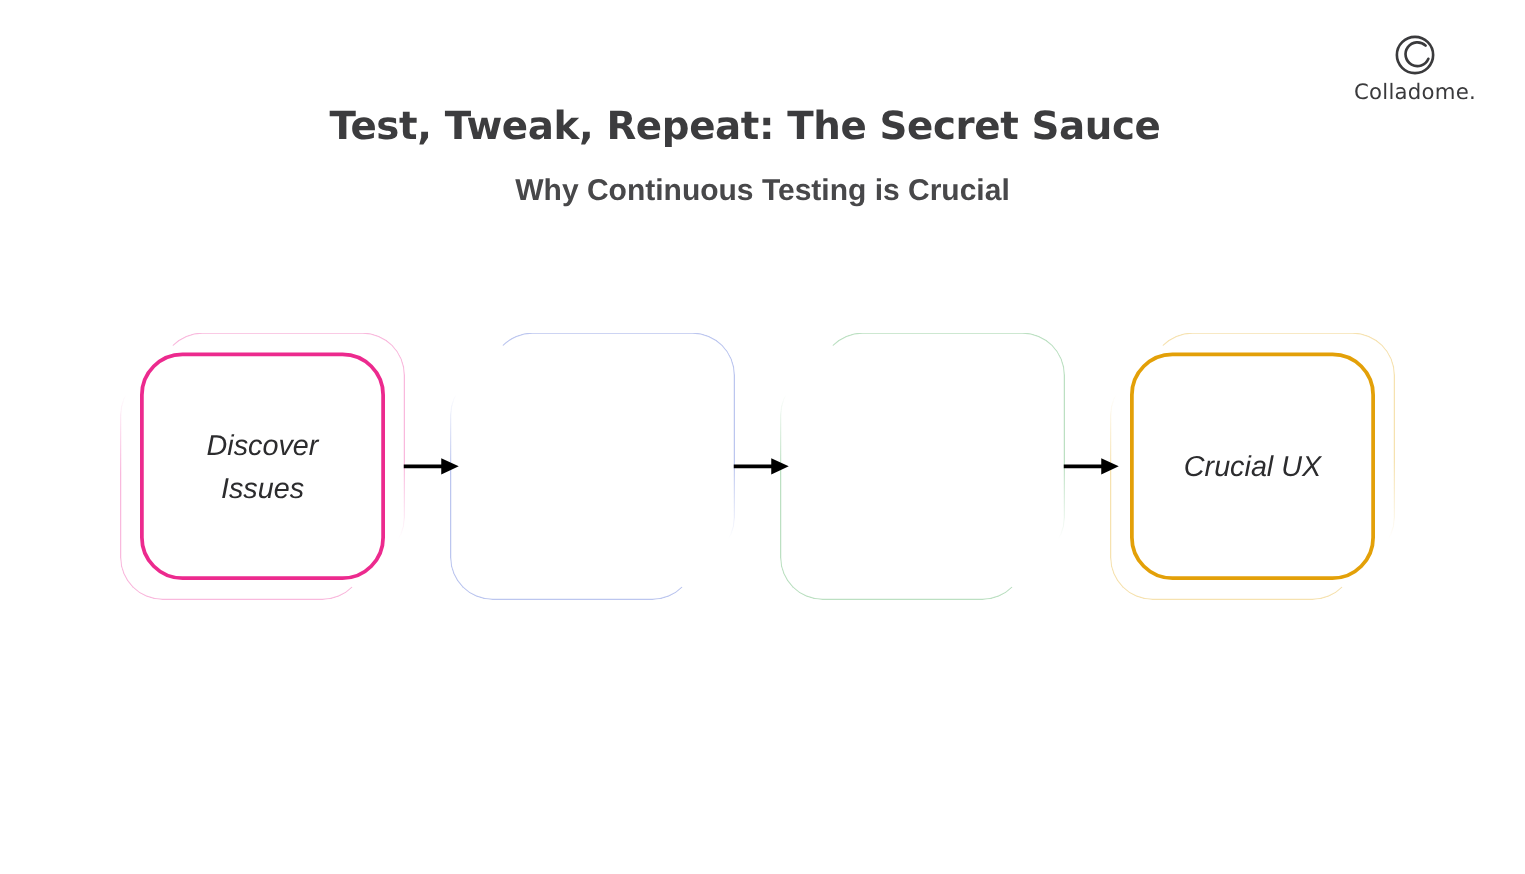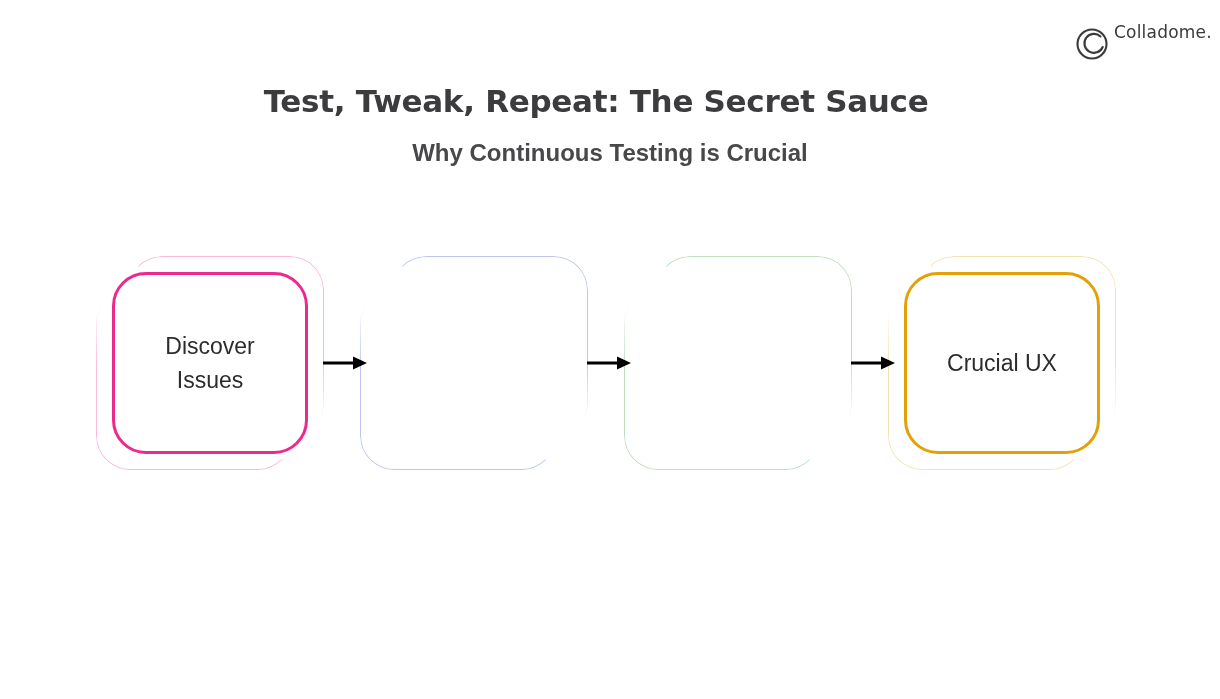--- a/index.html
+++ b/index.html
@@ -15,22 +15,22 @@
     position: relative;
   }
 
   
   .logo {
     position: absolute;
     top: 24px;
     right: 28px;
     width: 120px;
     display: flex;
-    flex-direction: row;
-    align-items: flex-start;
+    flex-direction: column;
+    align-items: center;
     gap: 2px;
   }
   .logo-mark {
     width: 40px;
     height: 40px;
     display: block;
   }
   .logo-word {
     font-family: "DejaVu Sans", sans-serif;
     font-size: 17px;
@@ -62,24 +62,25 @@
     font-family: "Liberation Sans", sans-serif;
     font-size: 24px;
     font-weight: bold;
     color: #48484a;
     margin: 0;
   }
 
   
   .flow {
     position: absolute;
-    top: 248px;
+    top: 258px;
     left: 0;
     width: 1132px;
     height: 260px;
+    font-style: italic;
   }
 
   .node {
     position: absolute;
     top: 0;
     width: 210px;
     height: 220px;
   }
 
   

